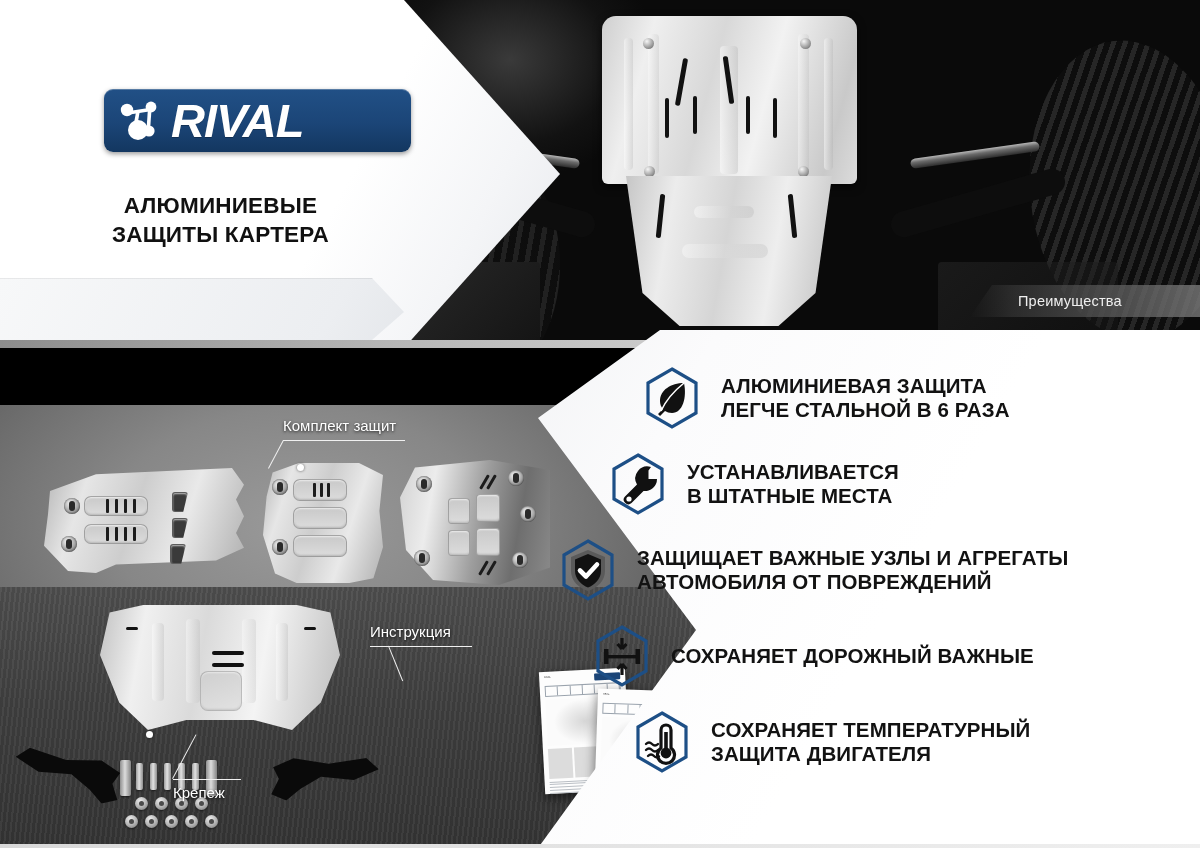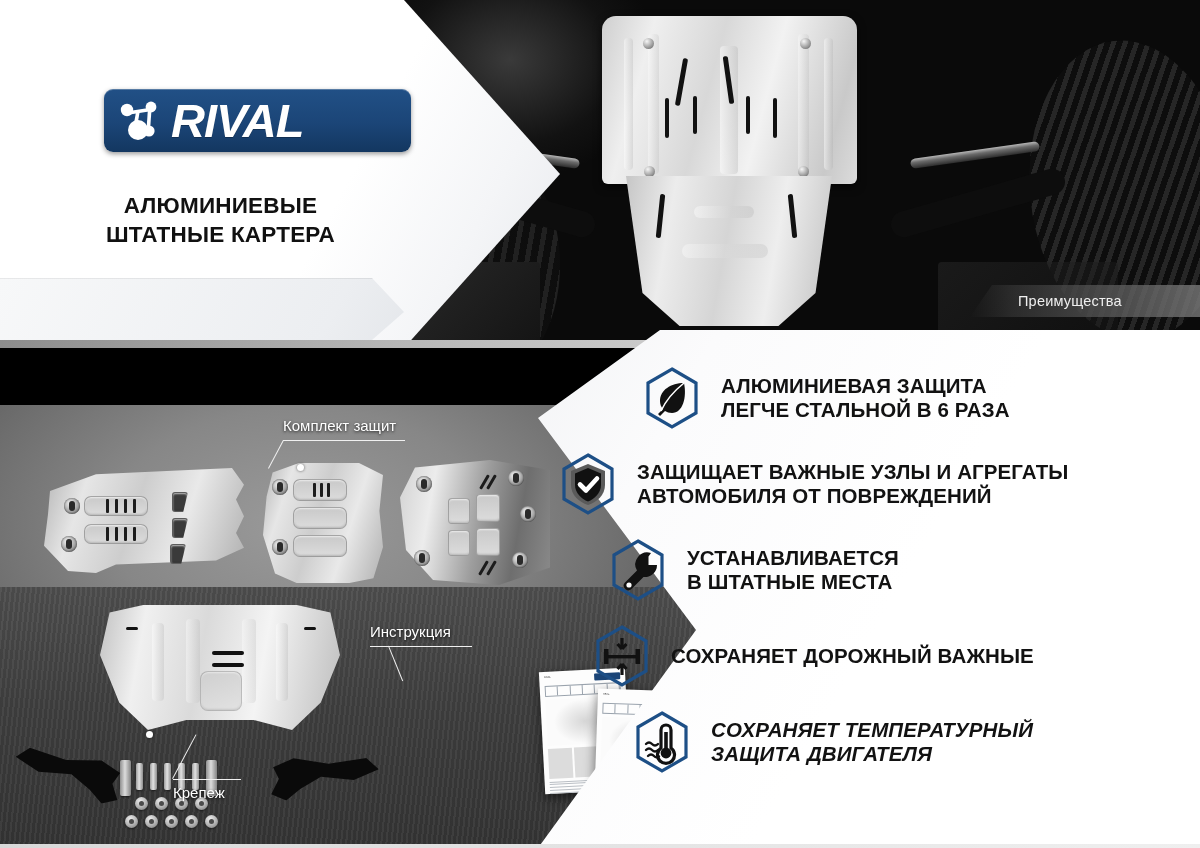--- a/index.html
+++ b/index.html
@@ -253,21 +253,21 @@
   .feat .hexwrap { flex:0 0 auto; width:64px; height:64px; position:relative; }
   .feat .txt {
     font-weight:bold; font-size:20.5px; line-height:1.17;
     color:#121212; letter-spacing:.1px;
   }
   
   .f1 { margin-left:12px; }
   .f2 { margin-left:-22px; }
   .f3 { margin-left:-72px; }
   .f4 { margin-left:-38px; }
-  .f5 { margin-left:2px;font-style:italic; }
+  .f5 { margin-left:2px; }
 
   .bevel-bot {
     position:absolute; left:0; bottom:0; width:1200px; height:4px;
     background:linear-gradient(90deg,#d8d8d8,#efefef);
   }
 </style>
 </head>
 <body>
 
 <div id="stage">
@@ -322,21 +322,21 @@
       <rect x="8" y="13.5" width="26" height="3.6" fill="#fff" transform="rotate(-9 8 13.5)"></rect>
       <rect x="18" y="14" width="3.6" height="17" fill="#fff" transform="rotate(10 18 14)"></rect>
       <rect x="30" y="10" width="3.6" height="22" fill="#fff" transform="rotate(4 30 10)"></rect>
       <circle cx="31" cy="33" r="5.6" fill="#fff"></circle>
     </svg>
     <span class="logo-word">RIVAL</span>
   </div>
 
   <div class="hdr-title">
     <div>АЛЮМИНИЕВЫЕ</div>
-    <div>ШТАТНЫЕ КАРТЕРА</div>
+    <div>ЗАЩИТЫ КАРТЕРА</div>
   </div>
 
   <div class="hdr-step"></div>
 
   <div class="div-band-top"></div>
   <div class="div-band"></div>
 
   <div class="photo-bot">
     <div class="floor"></div>
 
@@ -528,46 +528,46 @@
           <path d="M44 17c-13 0-24 7-24 18 0 3 1 6 3 8l-5 5 2 2 5-5c2 1 4 2 7 2 11 0 15-16 12-30z" fill="#111"></path>
           <path d="M44 17C34 25 26 34 21 45" stroke="#fff" stroke-width="1.6" fill="none"></path>
         </svg>
       </div>
       <div class="txt">
         <div>АЛЮМИНИЕВАЯ ЗАЩИТА</div>
         <div>ЛЕГЧЕ СТАЛЬНОЙ В 6 РАЗА</div>
       </div>
     </div>
 
+    <div class="feat f2">
+      <div class="hexwrap">
+        <svg viewBox="0 0 64 64" width="64" height="64">
+          <polygon points="32,3 56,17 56,47 32,61 8,47 8,17" fill="none" stroke="#1d4f86" stroke-width="3.2"></polygon>
+          <path d="M45 15a12 12 0 0 0-14 17.5L19 44.5a4.6 4.6 0 0 0 6.5 6.5l12-12A12 12 0 0 0 51 27h-8.5V18.5z" fill="#111"></path>
+          <circle cx="23" cy="47" r="2.6" fill="#fff"></circle>
+        </svg>
+      </div>
+      <div class="txt">
+        <div>УСТАНАВЛИВАЕТСЯ</div>
+        <div>В ШТАТНЫЕ МЕСТА</div>
+      </div>
+    </div>
+
     <div class="feat f3">
       <div class="hexwrap">
         <svg viewBox="0 0 64 64" width="64" height="64">
           <polygon points="32,3 56,17 56,47 32,61 8,47 8,17" fill="none" stroke="#1d4f86" stroke-width="3.2"></polygon>
           <path d="M32 12 15 19v14c0 10 8 17 17 20 9-3 17-10 17-20V19z" fill="#5a5a5a"></path>
           <path d="M32 16 19 21.5V33c0 8 6.5 14 13 16.5 6.5-2.5 13-8.5 13-16.5V21.5z" fill="#111"></path>
           <path d="M24 32.5l6 6 11-12" stroke="#fff" stroke-width="4.6" fill="none" stroke-linecap="round" stroke-linejoin="round"></path>
         </svg>
       </div>
       <div class="txt">
         <div>ЗАЩИЩАЕТ ВАЖНЫЕ УЗЛЫ И АГРЕГАТЫ</div>
         <div>АВТОМОБИЛЯ ОТ ПОВРЕЖДЕНИЙ</div>
-      </div>
-    </div>
-
-    <div class="feat f2">
-      <div class="hexwrap">
-        <svg viewBox="0 0 64 64" width="64" height="64">
-          <polygon points="32,3 56,17 56,47 32,61 8,47 8,17" fill="none" stroke="#1d4f86" stroke-width="3.2"></polygon>
-          <path d="M45 15a12 12 0 0 0-14 17.5L19 44.5a4.6 4.6 0 0 0 6.5 6.5l12-12A12 12 0 0 0 51 27h-8.5V18.5z" fill="#111"></path>
-          <circle cx="23" cy="47" r="2.6" fill="#fff"></circle>
-        </svg>
-      </div>
-      <div class="txt">
-        <div>УСТАНАВЛИВАЕТСЯ</div>
-        <div>В ШТАТНЫЕ МЕСТА</div>
       </div>
     </div>
 
     <div class="feat f4">
       <div class="hexwrap">
         <svg viewBox="0 0 64 64" width="64" height="64">
           <polygon points="32,3 56,17 56,47 32,61 8,47 8,17" fill="none" stroke="#1d4f86" stroke-width="3.2"></polygon>
           <rect x="16" y="31" width="32" height="3.4" fill="#111"></rect>
           <rect x="14" y="25" width="4.5" height="15" fill="#111"></rect>
           <rect x="45.5" y="25" width="4.5" height="15" fill="#111"></rect>

